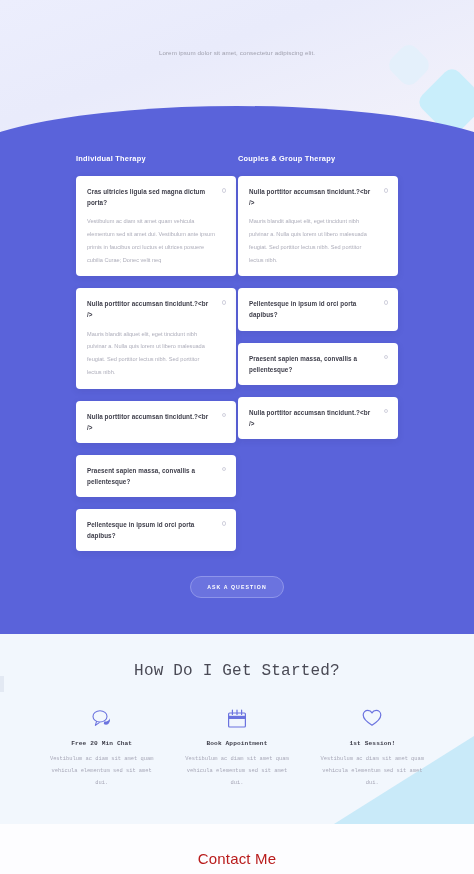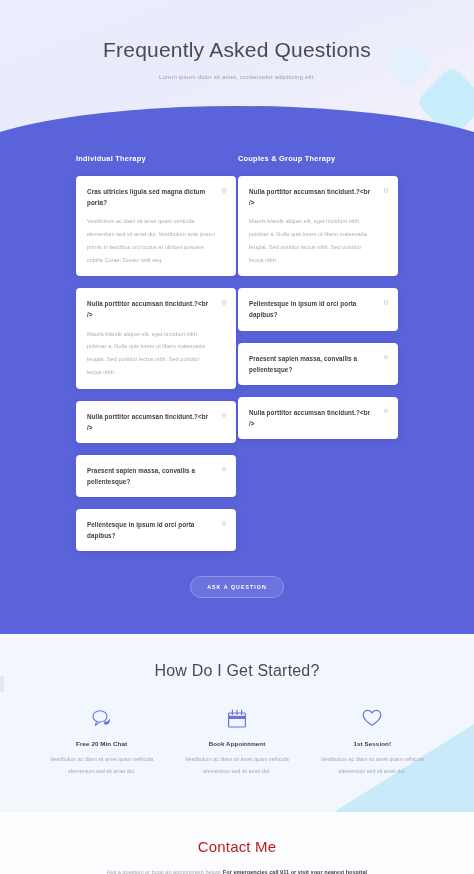--- a/index.html
+++ b/index.html
@@ -144,21 +144,21 @@
     border-style: solid;
     border-width: 0 0 88px 140px;
     border-color: transparent transparent #c9eaf9 transparent;
   }
   .started-edge {
     position: absolute;
     left: 0; top: 42px;
     width: 4px; height: 16px;
     background: #e3e9f3;
   }
-  .started-inner { position: relative; z-index: 2; }
+  .started-inner { position: relative; z-index: 2; font-family: Liberation Mono, monospace; }
   .started-title {
     text-align: center;
     font-size: 16px;
     font-weight: 400;
     color: #4a4a55;
     letter-spacing: 0.2px;
   }
   .features {
     display: flex;
     margin-top: 26px;
@@ -203,21 +203,20 @@
   }
   .contact-sub b { color: #45454f; font-weight: 700; }
 </style>
 </head>
 <body>
 
 <section class="hero">
   <div class="hero-deco deco-a"></div>
   <div class="hero-deco deco-b"></div>
   <div class="hero-inner">
-    <h1 class="hero-title">Frequently Asked Questions</h1>
     <p class="hero-sub">Lorem ipsum dolor sit amet, consectetur adipiscing elit.</p>
   </div>
   <div class="curve"></div>
 </section>
 
 <section class="faq">
   <div class="faq-cols" id="faq-cols">
       <div class="faq-col">
         <div class="col-title">Individual Therapy</div>
         <div class="card">

